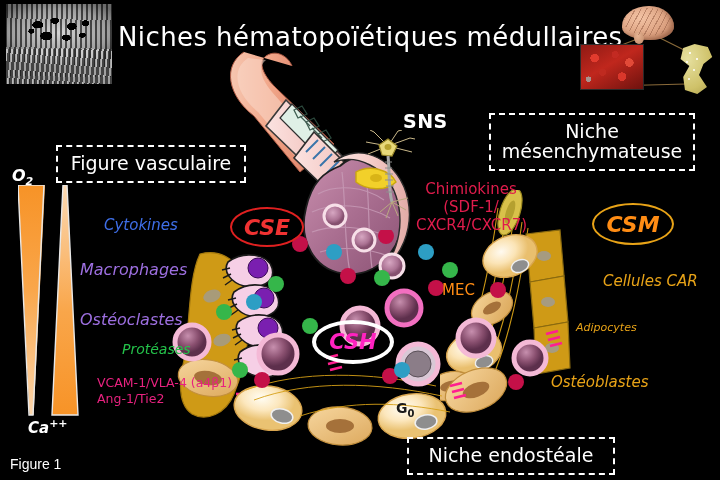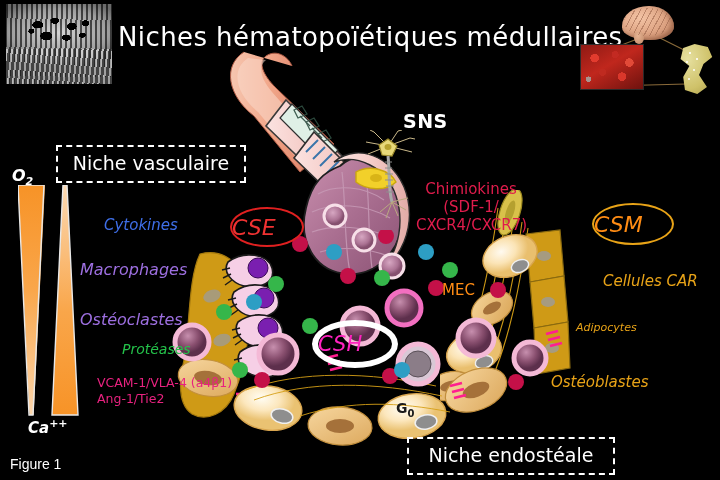--- a/index.html
+++ b/index.html
@@ -42,26 +42,26 @@
   #lb-adipocytes{left:576px; top:321px; font-size:11px; color:#e8a317;}
   #lb-osteoblastes{left:551px; top:373px; font-size:15px; color:#e8a317;}
 
   #lb-mec{left:442px; top:281px; font-size:15px; color:#ff8c14; font-style:normal;}
   #lb-sns{left:403px; top:110px; font-size:19px; color:#fff; font-style:normal; font-weight:600; letter-spacing:.5px;}
   #lb-chimiokines{left:416px; top:180px; font-size:15px; color:#e01c4c; font-style:normal; text-align:center; line-height:1.2; width:110px;}
 
   
   .tag{
     border-radius:50%;
-    display:flex; align-items:center; justify-content:flex-start;
-    font-weight:normal; font-style:italic; background:transparent;
+    display:flex; align-items:center; justify-content:center;
+    font-weight:bold; font-style:italic; background:transparent;
   }
   #tag-cse{left:230px; top:207px; width:70px; height:36px; border:2px solid #e02020; color:#f03232; font-size:22px;}
   #tag-csm{left:592px; top:203px; width:78px; height:38px; border:2px solid #e8a317; color:#ff8c14; font-size:22px;}
-  #tag-csh{left:312px; top:320px; width:74px; height:36px; border:6px solid #ffffff; color:#ff22c0; font-size:21px;}
+  #tag-csh{left:312px; top:320px; width:74px; height:36px; border:4px solid #ffffff; color:#ff22c0; font-size:21px;}
 
   
   #figcap{left:10px; top:456px; font-size:14px; color:#fff; font-family:"Liberation Sans",sans-serif;}
 
   
   #grad-wrap{left:18px; top:185px; width:72px; height:232px;}
   #o2-tri{
     left:0px; top:0; width:26px; height:230px;
     background:linear-gradient(180deg,#f79327 0%,#f9a64a 45%,#fbd5ab 100%);
     clip-path:polygon(0 0,100% 0,58% 100%,42% 100%);
@@ -478,21 +478,24 @@
         <circle cx="104" cy="72" r="8" fill="#2d9ec4"></circle>
       </g>
     </svg>
   </div>
 
   <div class="abs" style="left:396px; top:356px; color:#1a1a1a; font-size:14px; font-weight:bold; margin-top:44px;">
     <span>G</span><sub style="font-size:10px">0</sub>
   </div>
 
   <div class="abs niche-box" id="box-vasculaire">
-    <span>Niche vasculaire</span>
+    <span>Figure vasculaire</span>
+  </div>
+  <div class="abs niche-box" id="box-mesench">
+    <span>Niche mésenchymateuse</span>
   </div>
   <div class="abs niche-box" id="box-endosteale">
     <span>Niche endostéale</span>
   </div>
 
   <div class="abs lbl" id="lb-cytokines">Cytokines</div>
   <div class="abs lbl" id="lb-macrophages">Macrophages</div>
   <div class="abs lbl" id="lb-osteoclastes">Ostéoclastes</div>
   <div class="abs lbl" id="lb-proteases">Protéases</div>
   <div class="abs lbl" id="lb-adhesion">

